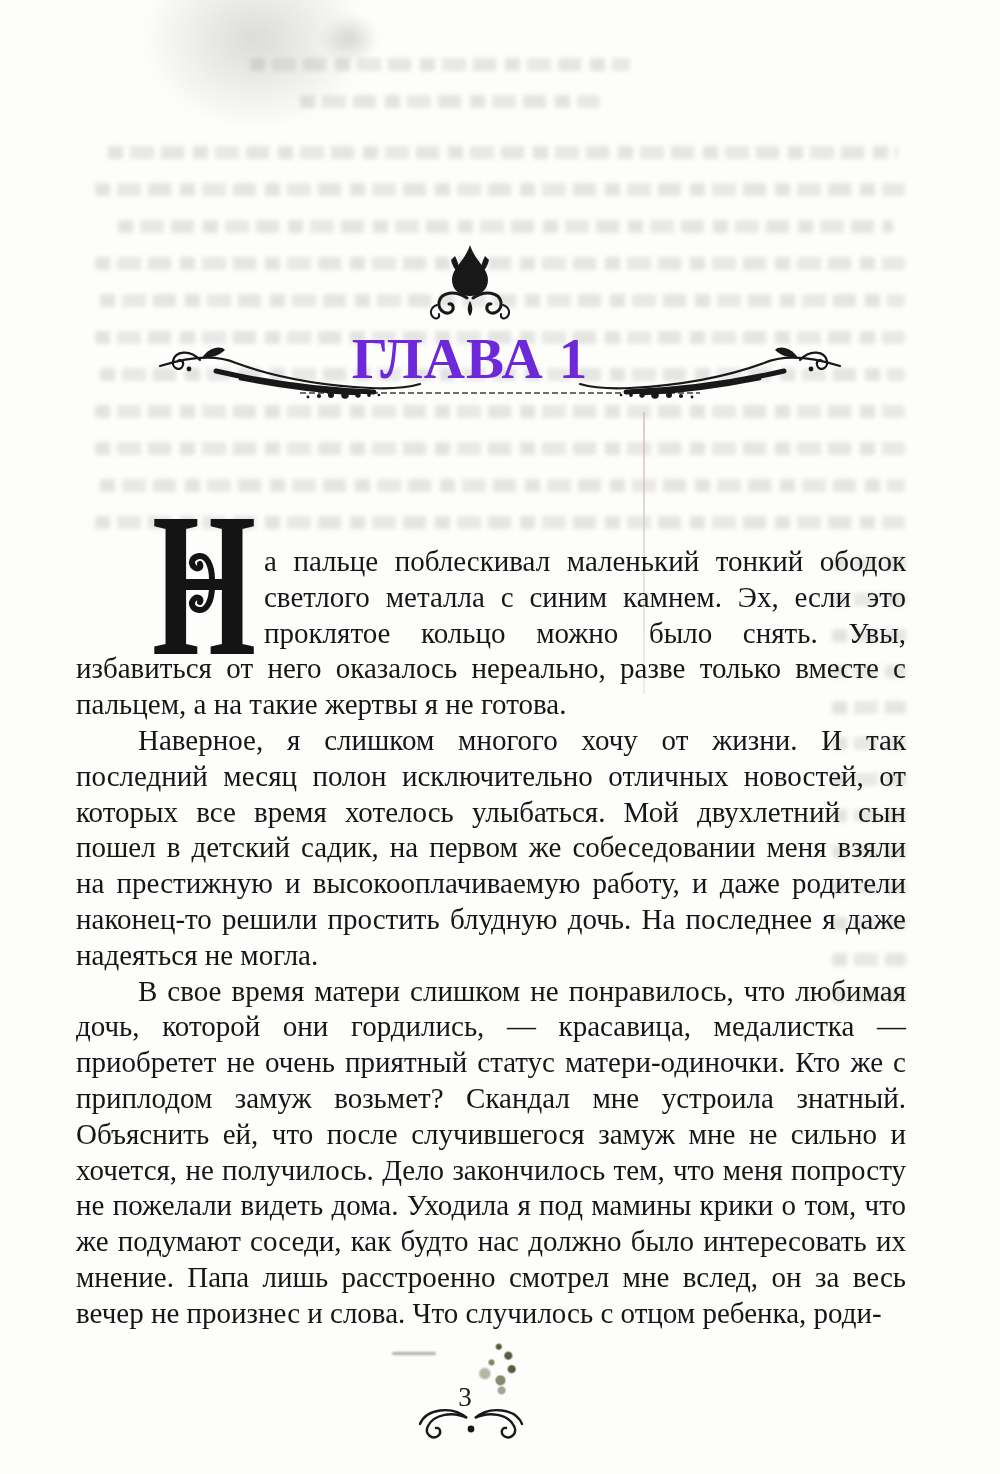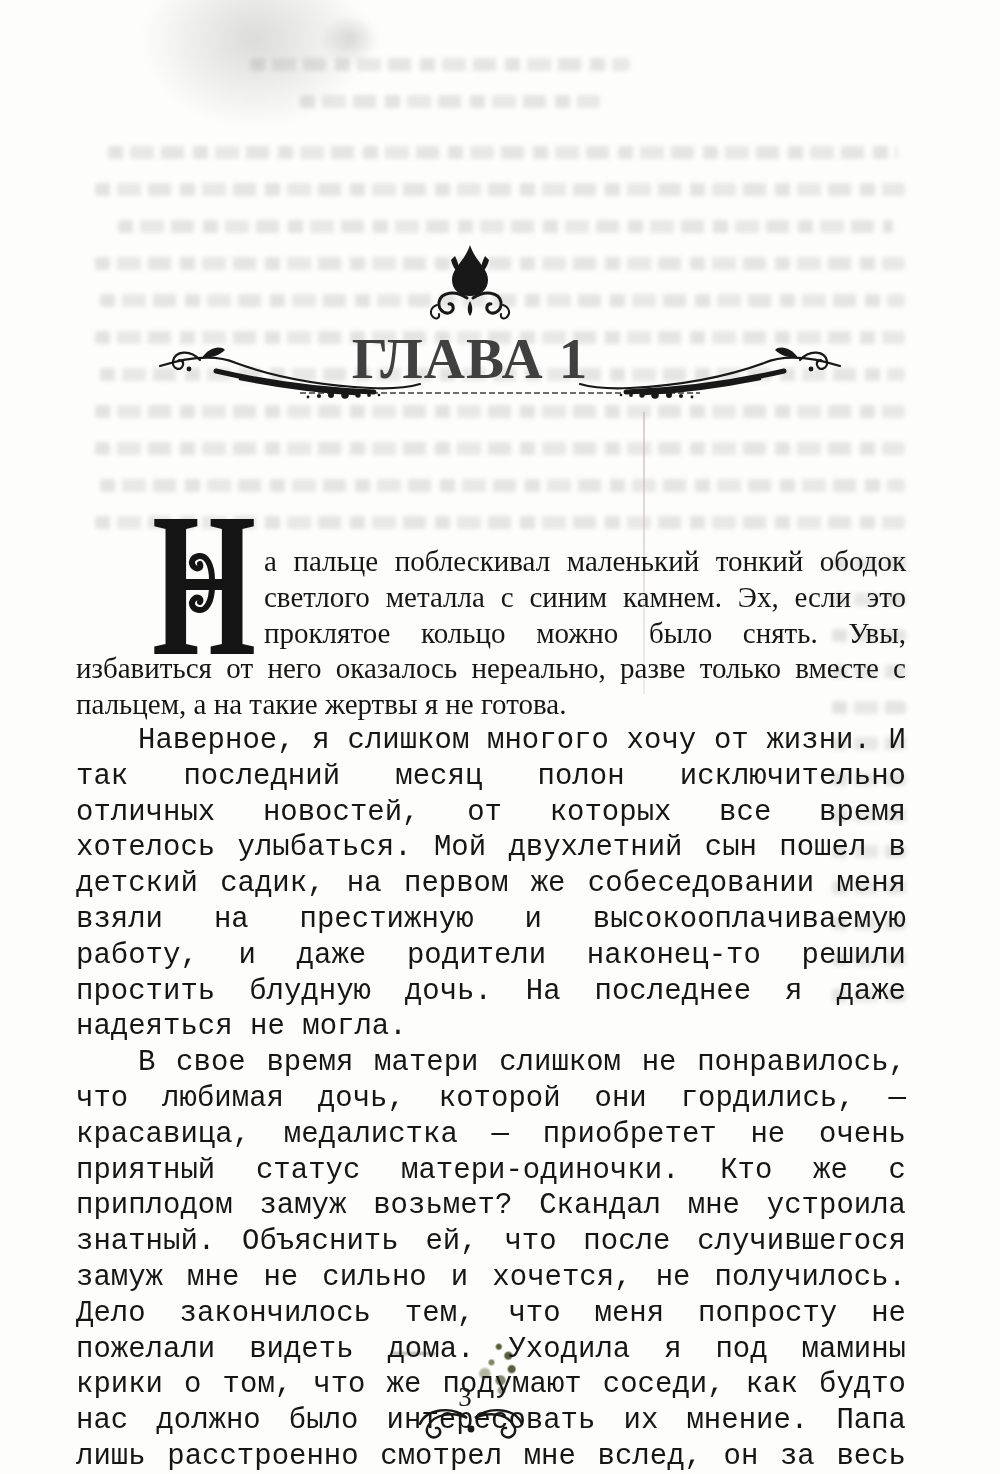--- a/index.html
+++ b/index.html
@@ -51,38 +51,38 @@
   .smudge-dash {
     position:absolute; left:392px; top:1352px; width:44px; height:3px;
     background:rgba(110,110,100,.55); filter:blur(1.2px); border-radius:2px;
   }
 
   
   .header-ornament { position:absolute; left:424px; top:243px; z-index:2; }
   .chapter-title {
     position:absolute; left:70px; top:328px; width:800px; z-index:2;
     text-align:center; font-size:57px; font-weight:700; letter-spacing:1px;
-    color:#404040; line-height:62px;
+    color:#6d28d9; line-height:62px;
   }
   .flourish { position:absolute; top:344px; z-index:2; }
   .flourish-left  { left:158px; }
   .flourish-right { left:562px; transform:scaleX(-1); }
   .title-rule {
     position:absolute; left:300px; top:392px; width:400px; height:2px; z-index:1;
     background:repeating-linear-gradient(90deg, #4a4a4a 0 6px, transparent 6px 9px);
     opacity:.8;
   }
 
   
   .body-text {
     position:absolute; left:76px; top:544px; width:830px; z-index:2;
     font-size:29px; line-height:35.8px; text-align:justify;
   }
   .body-text p { margin:0; }
-  .indented { text-indent:62px;font-family:Liberation Mono, monospace; }
+  .indented { text-indent:62px; }
   .dropcap-float {
     float:left; width:188px; height:107px; position:relative;
   }
   .dropcap-float svg { position:absolute; left:76px; top:-36px; }
 
   
   .page-number {
     position:absolute; left:70px; top:1382px; width:790px; z-index:2;
     text-align:center; font-size:27px; color:#1a1a1a;
   }

